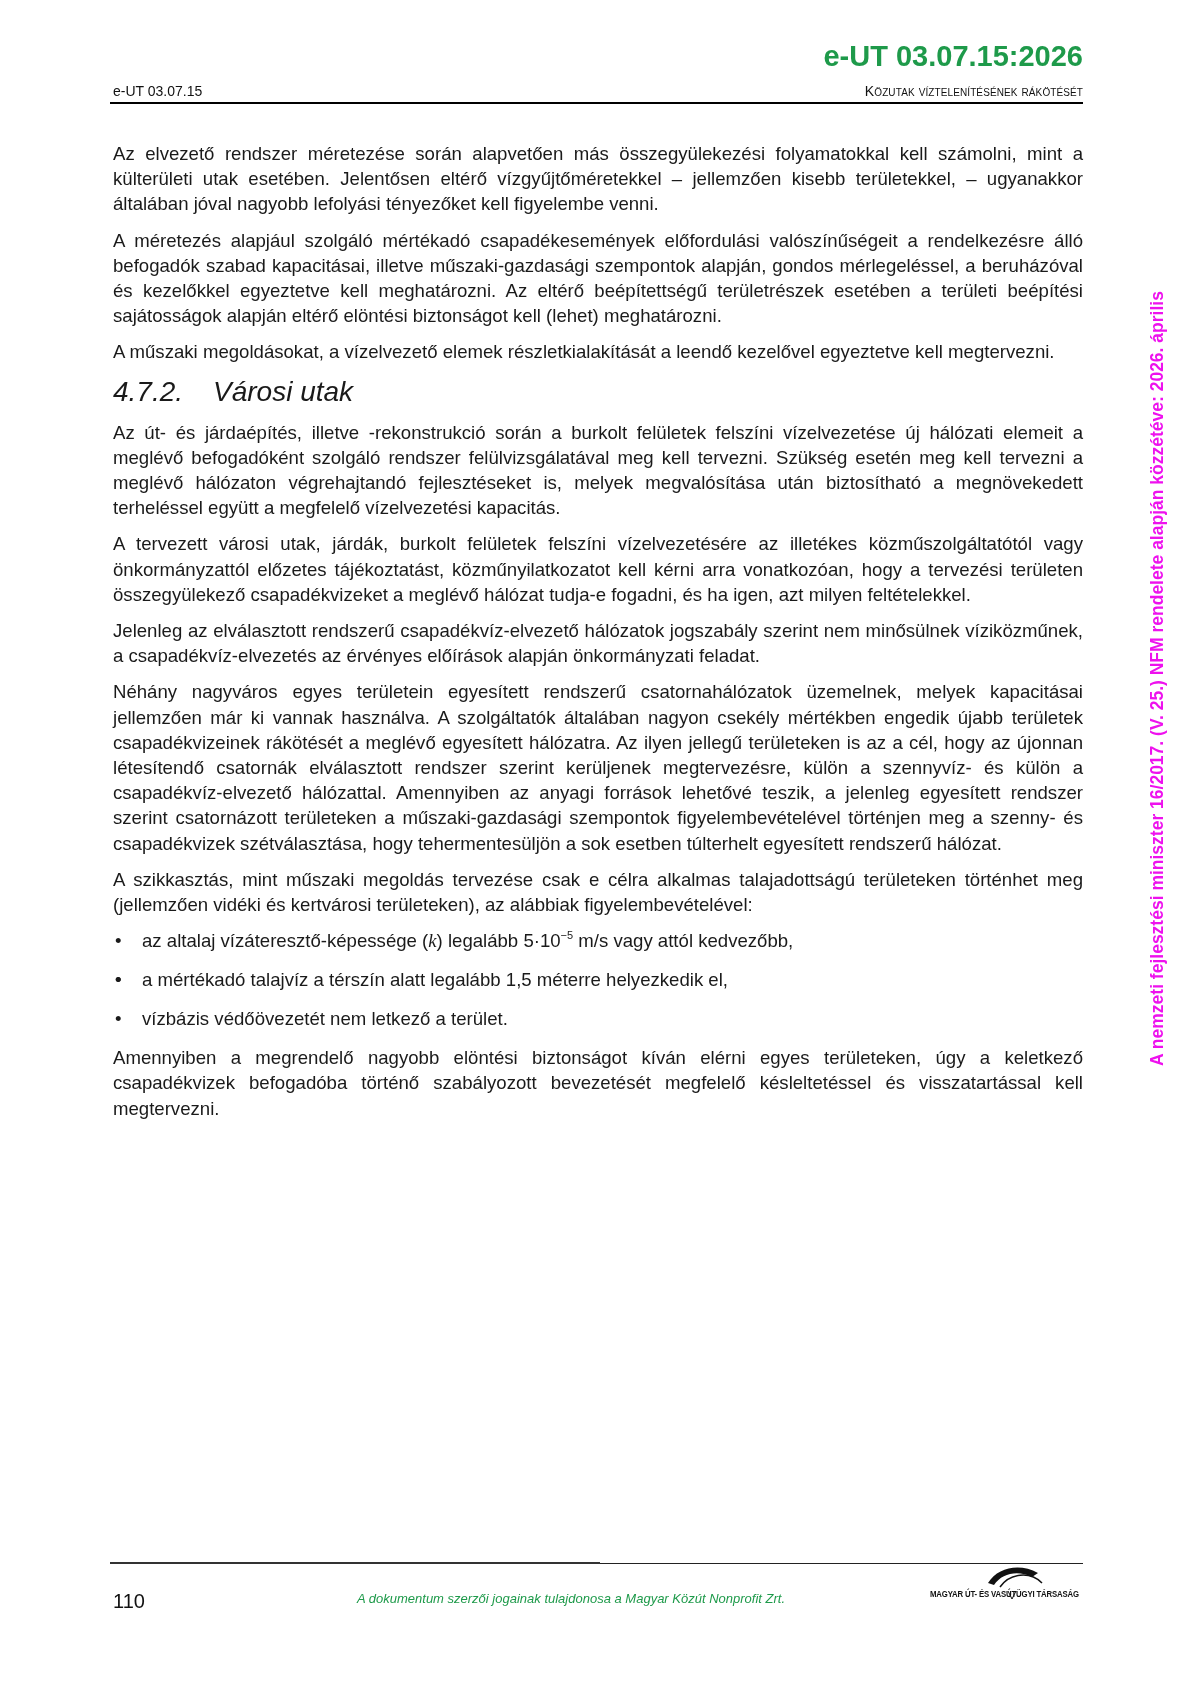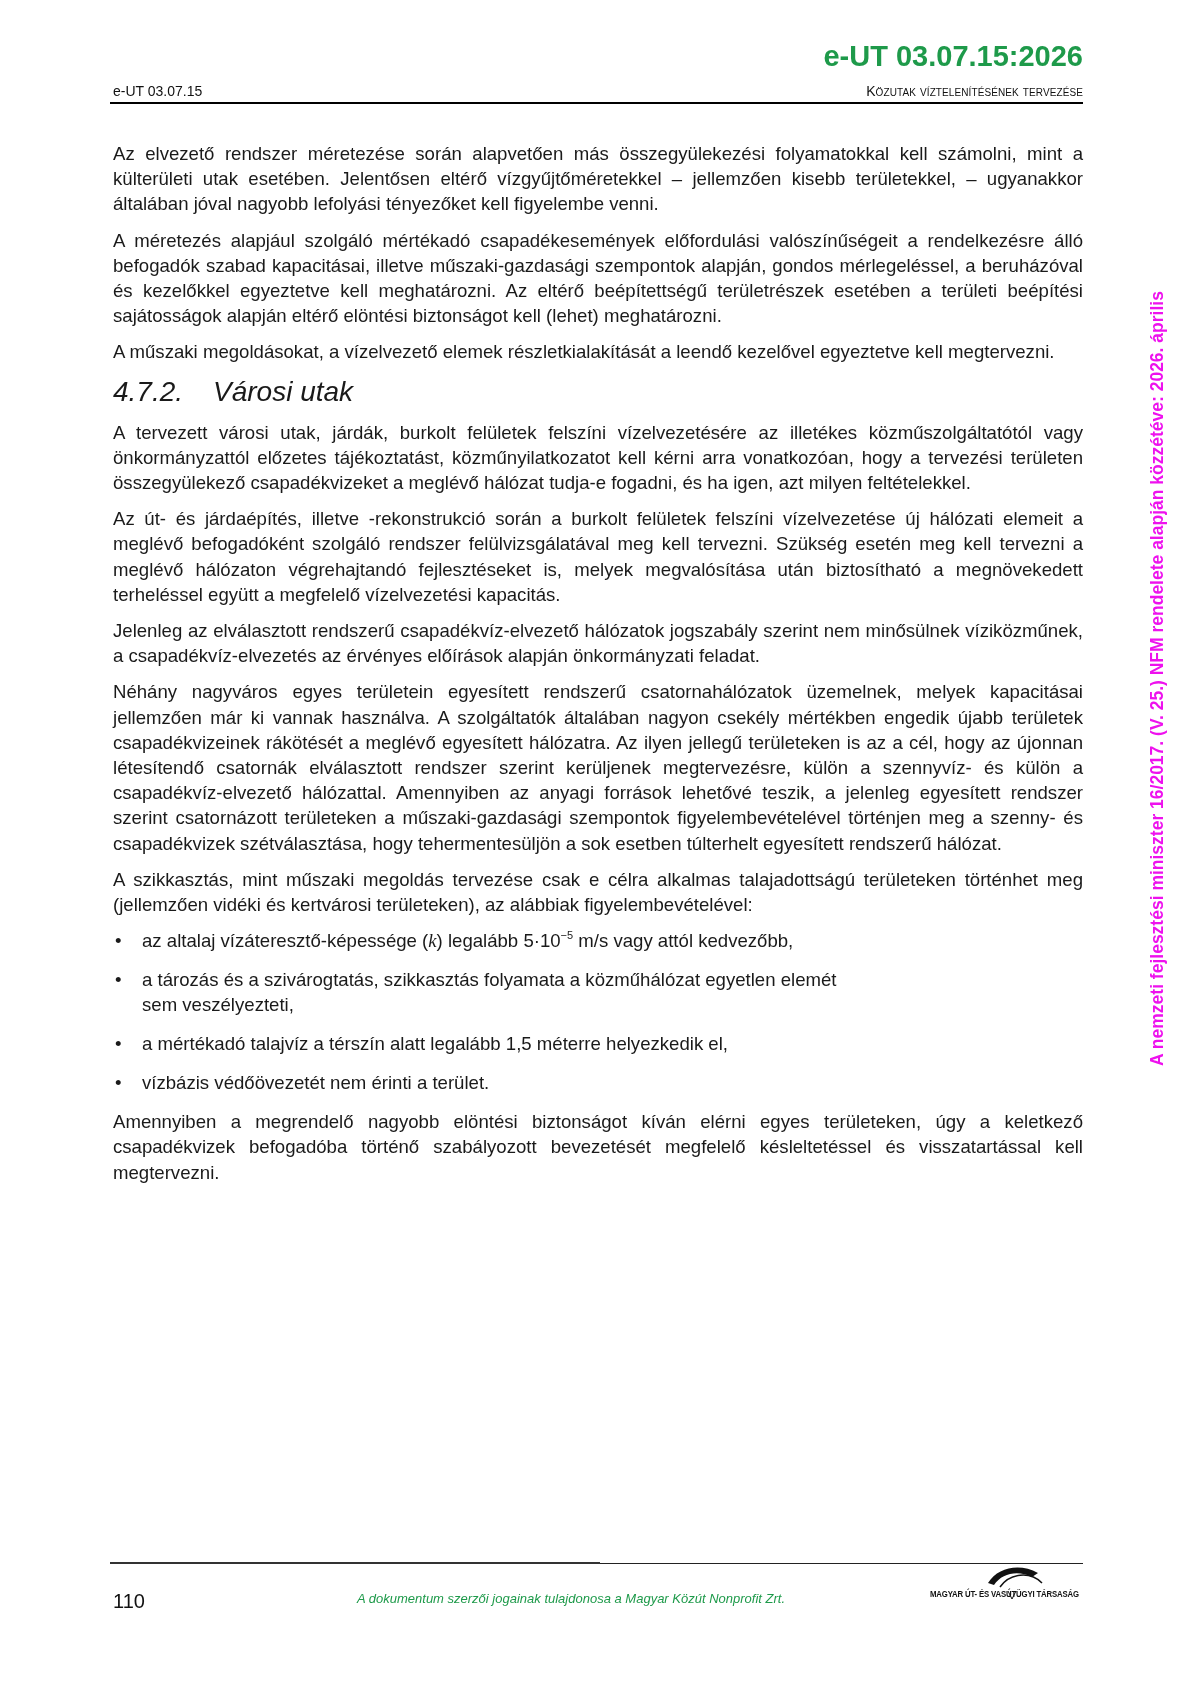--- a/index.html
+++ b/index.html
@@ -27,51 +27,50 @@
   .ftr-copy { position:absolute; left:357px; top:1591px; font-size:13px; font-style:italic; color:#1e9a4a; }
   .logo { position:absolute; left:930px; top:1565px; width:155px; height:40px; }
   .logo-text { position:absolute; left:0; bottom:6px; font-size:9.5px; font-weight:bold; letter-spacing:-0.2px; color:#111; white-space:nowrap; transform:scaleX(0.82); transform-origin:0 0; }
   .logo-mark { position:absolute; left:50px; top:-4px; }
 </style>
 </head>
 <body>
 
 <div class="doc-code">e-UT 03.07.15:2026</div>
 <div class="hdr-left">e-UT 03.07.15</div>
-<div class="hdr-right">Közutak víztelenítésének tervezése</div>
+<div class="hdr-right">Közutak víztelenítésének rákötését</div>
 <div class="hdr-rule"></div>
 
 <div class="content">
   <p>Az elvezető rendszer méretezése során alapvetően más összegyülekezési folyamatokkal kell szá­molni, mint a külterületi utak esetében. Jelentősen eltérő vízgyűjtőméretekkel – jellemzően kisebb területekkel, – ugyanakkor általában jóval nagyobb lefolyási tényezőket kell figyelembe venni.</p>
   <p>A méretezés alapjául szolgáló mértékadó csapadékesemények előfordulási valószínűségeit a ren­delkezésre álló befogadók szabad kapacitásai, illetve műszaki-gazdasági szempontok alapján, gon­dos mérlegeléssel, a beruházóval és kezelőkkel egyeztetve kell meghatározni. Az eltérő beépített­ségű területrészek esetében a területi beépítési sajátosságok alapján eltérő elöntési biztonságot kell (lehet) meghatározni.</p>
   <p>A műszaki megoldásokat, a vízelvezető elemek részletkialakítását a leendő kezelővel egyeztetve kell megtervezni.</p>
   <h2>
     <span class="num">4.7.2.</span><span>Városi utak</span>
   </h2>
+  <p>Az út- és járdaépítés, illetve -rekonstrukció során a burkolt felületek felszíni vízelvezetése új hálózati elemeit a meglévő befogadóként szolgáló rendszer felülvizsgálatával meg kell tervezni. Szükség esetén meg kell tervezni a meglévő hálózaton végrehajtandó fejlesztéseket is, melyek megvalósí­tása után biztosítható a megnövekedett terheléssel együtt a megfelelő vízelvezetési kapacitás.</p>
   <p>A tervezett városi utak, járdák, burkolt felületek felszíni vízelvezetésére az illetékes közműszolgálta­tótól vagy önkormányzattól előzetes tájékoztatást, közműnyilatkozatot kell kérni arra vonatkozóan, hogy a tervezési területen összegyülekező csapadékvizeket a meglévő hálózat tudja-e fogadni, és ha igen, azt milyen feltételekkel.</p>
-  <p>Az út- és járdaépítés, illetve -rekonstrukció során a burkolt felületek felszíni vízelvezetése új hálózati elemeit a meglévő befogadóként szolgáló rendszer felülvizsgálatával meg kell tervezni. Szükség esetén meg kell tervezni a meglévő hálózaton végrehajtandó fejlesztéseket is, melyek megvalósí­tása után biztosítható a megnövekedett terheléssel együtt a megfelelő vízelvezetési kapacitás.</p>
   <p>Jelenleg az elválasztott rendszerű csapadékvíz-elvezető hálózatok jogszabály szerint nem minősül­nek víziközműnek, a csapadékvíz-elvezetés az érvényes előírások alapján önkormányzati feladat.</p>
   <p>Néhány nagyváros egyes területein egyesített rendszerű csatornahálózatok üzemelnek, melyek ka­pacitásai jellemzően már ki vannak használva. A szolgáltatók általában nagyon csekély mértékben engedik újabb területek csapadékvizeinek rákötését a meglévő egyesített hálózatra. Az ilyen jellegű területeken is az a cél, hogy az újonnan létesítendő csatornák elválasztott rendszer szerint kerülje­nek megtervezésre, külön a szennyvíz- és külön a csapadékvíz-elvezető hálózattal. Amennyiben az anyagi források lehetővé teszik, a jelenleg egyesített rendszer szerint csatornázott területeken a műszaki-gazdasági szempontok figyelembevételével történjen meg a szenny- és csapadékvizek szétválasztása, hogy tehermentesüljön a sok esetben túlterhelt egyesített rendszerű hálózat.</p>
   <p>A szikkasztás, mint műszaki megoldás tervezése csak e célra alkalmas talajadottságú területeken történhet meg (jellemzően vidéki és kertvárosi területeken), az alábbiak figyelembevételével:</p>
   <ul>
     <li>
       <span class="bullet">•</span>
       <span><span>az altalaj vízáteresztő-képessége (</span><span class="math-k">k</span><span>) legalább 5·10</span><sup>−5</sup><span> m/s vagy attól kedvezőbb,</span></span>
     </li>
     <li>
       <span class="bullet">•</span>
-      <span class="txt">a tározás és a szivárogtatás, szikkasztás folyamata a közműhálózat egyetlen elemét sem veszélyezteti,</span>
     </li>
     <li>
       <span class="bullet">•</span>
       <span>a mértékadó talajvíz a térszín alatt legalább 1,5 méterre helyezkedik el,</span>
     </li>
     <li>
       <span class="bullet">•</span>
-      <span>vízbázis védőövezetét nem érinti a terület.</span>
+      <span>vízbázis védőövezetét nem letkező a terület.</span>
     </li>
   </ul>
   <p>Amennyiben a megrendelő nagyobb elöntési biztonságot kíván elérni egyes területeken, úgy a ke­letkező csapadékvizek befogadóba történő szabályozott bevezetését megfelelő késleltetéssel és visszatartással kell megtervezni.</p>
 </div>
 
 <div class="side-note">A nemzeti fejlesztési miniszter 16/2017. (V. 25.) NFM rendelete alapján közzétéve: 2026. április</div>
 
 <div class="ftr-rule-thick"></div>
 <div class="ftr-rule-thin"></div>
 <div class="page-num">110</div>

